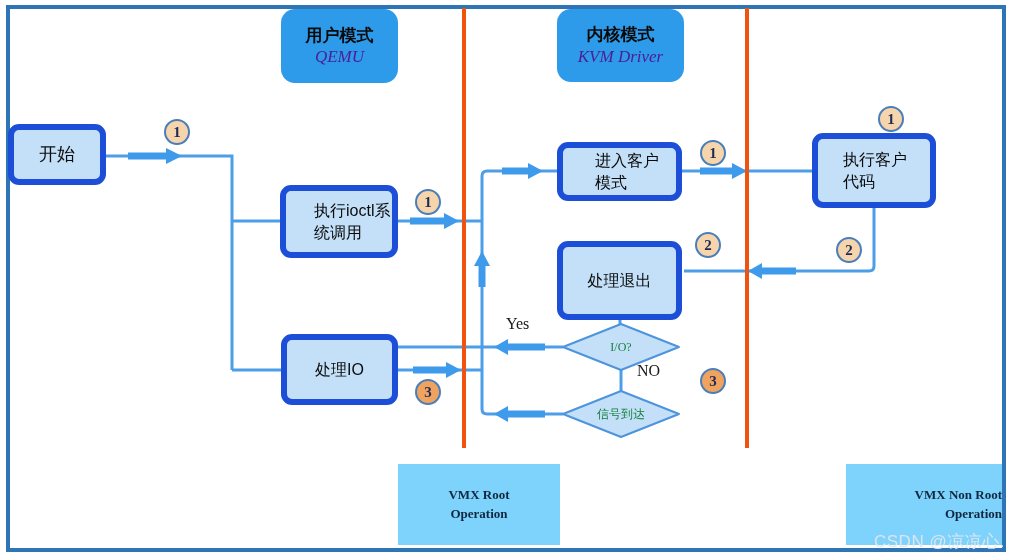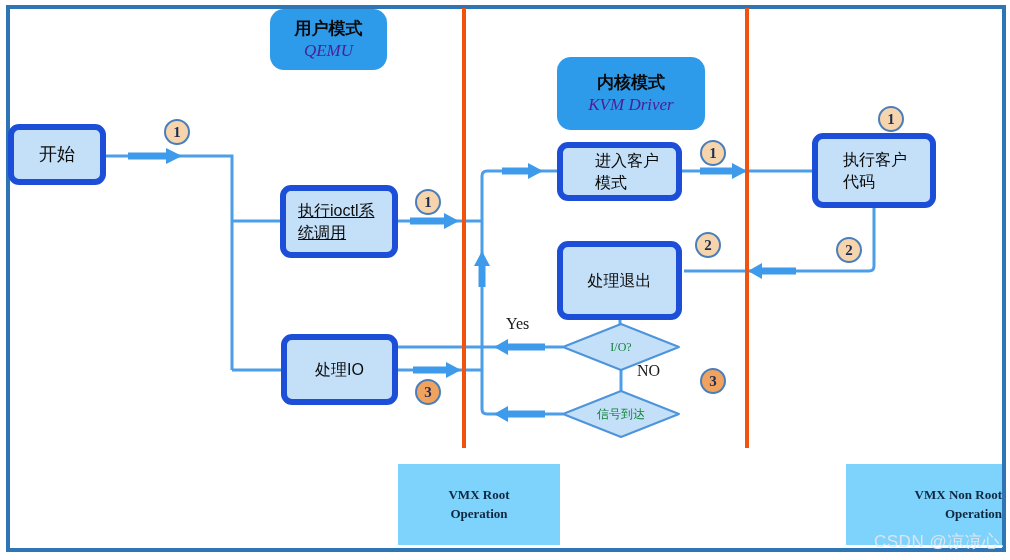--- a/index.html
+++ b/index.html
@@ -7,28 +7,28 @@
           font-family:"Liberation Sans",sans-serif;}
   .outer-border{position:absolute;left:6px;top:5px;width:992px;height:539px;
                 border:4px solid #2E75B6;z-index:1;}
   .sep-line{position:absolute;top:8px;width:4px;height:440px;background:#EE5410;z-index:3;}
   #sep1{left:462px;} #sep2{left:745px;}
   .header-box{position:absolute;background:#2E9AEA;border-radius:14px;z-index:4;
               display:flex;flex-direction:column;justify-content:center;align-items:center;
               line-height:1.25;}
   .header-title{font-size:17px;font-weight:bold;color:#0A0A0A;}
   .header-sub{font-family:"Liberation Serif",serif;font-size:17px;color:#4c1d95;font-style:italic;}
-  #hdr-user{left:270px;top:9px;width:117px;height:61px;}
-  #hdr-kernel{left:557px;top:9px;width:148px;height:73px;margin-top:48px;}
+  #hdr-user{left:281px;top:9px;width:117px;height:74px;}
+  #hdr-kernel{left:557px;top:9px;width:127px;height:73px;}
   #hdr-guest{left:812px;top:9px;width:126px;height:73px;}
   .node{position:absolute;background:#C3E0F8;border:6px solid #1d4ed8;border-radius:11px;
         z-index:4;display:flex;flex-direction:column;justify-content:center;
         font-size:16px;color:#0A0A0A;line-height:1.35;box-sizing:border-box;}
   .node.center{align-items:center;}
-  .node.left{align-items:flex-start;padding-left:12px;text-decoration:underline;}
+  .node.left{align-items:flex-start;padding-left:28px;}
   #n-start{left:8px;top:124px;width:98px;height:61px;font-size:18px;}
   #n-ioctl{left:280px;top:185px;width:118px;height:73px;}
   #n-enter{left:557px;top:142px;width:125px;height:59px;padding-left:32px;}
   #n-exec{left:812px;top:133px;width:124px;height:75px;padding-left:25px;}
   #n-exit{left:557px;top:241px;width:125px;height:79px;}
   #n-io{left:281px;top:334px;width:117px;height:71px;}
   .diamond-label{position:absolute;z-index:5;font-size:12px;color:#15803d;
                  transform:translate(-50%,-50%);white-space:nowrap;}
   #dl-io{left:621px;top:347px;font-family:"Liberation Serif",serif;}
   #dl-signal{left:621px;top:414px;}

